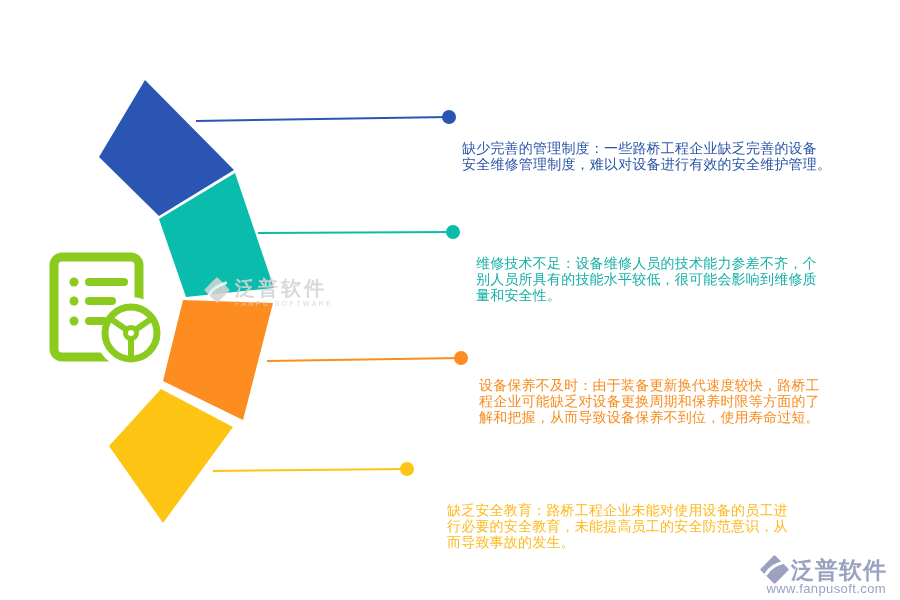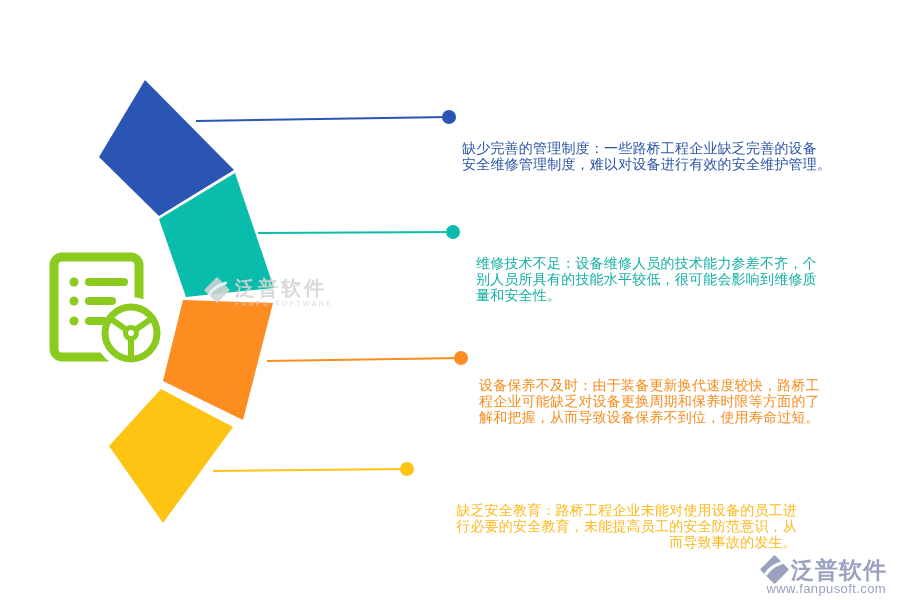--- a/index.html
+++ b/index.html
@@ -22,21 +22,21 @@
   .gi-fill{fill:var(--c-green);}
 
   
   .note{
     position:absolute;font-size:14px;line-height:16px;letter-spacing:0.2px;
     white-space:pre-line;font-weight:400;margin-top:47px;
   }
   .note-1{left:462px;top:93px;width:382px;color:var(--c-note1);}
   .note-2{left:476px;top:208px;width:368px;color:var(--c-note2);}
   .note-3{left:479px;top:330px;width:368px;color:var(--c-note3);}
-  .note-4{left:429px;top:455px;width:368px;color:var(--c-note4);text-align:right;}
+  .note-4{left:447px;top:455px;width:368px;color:var(--c-note4);}
 
   
   .watermark{
     position:absolute;left:204px;top:277px;display:flex;align-items:flex-start;
     gap:5px;opacity:0.88;pointer-events:none;
   }
   .wm-texts{display:flex;flex-direction:column;}
   .wm-name{font-size:20px;font-weight:bold;letter-spacing:3px;color:var(--c-watermark);line-height:22px;}
   .wm-sub{font-size:7px;letter-spacing:2.4px;color:var(--c-watermark);margin-top:1px;}
 

